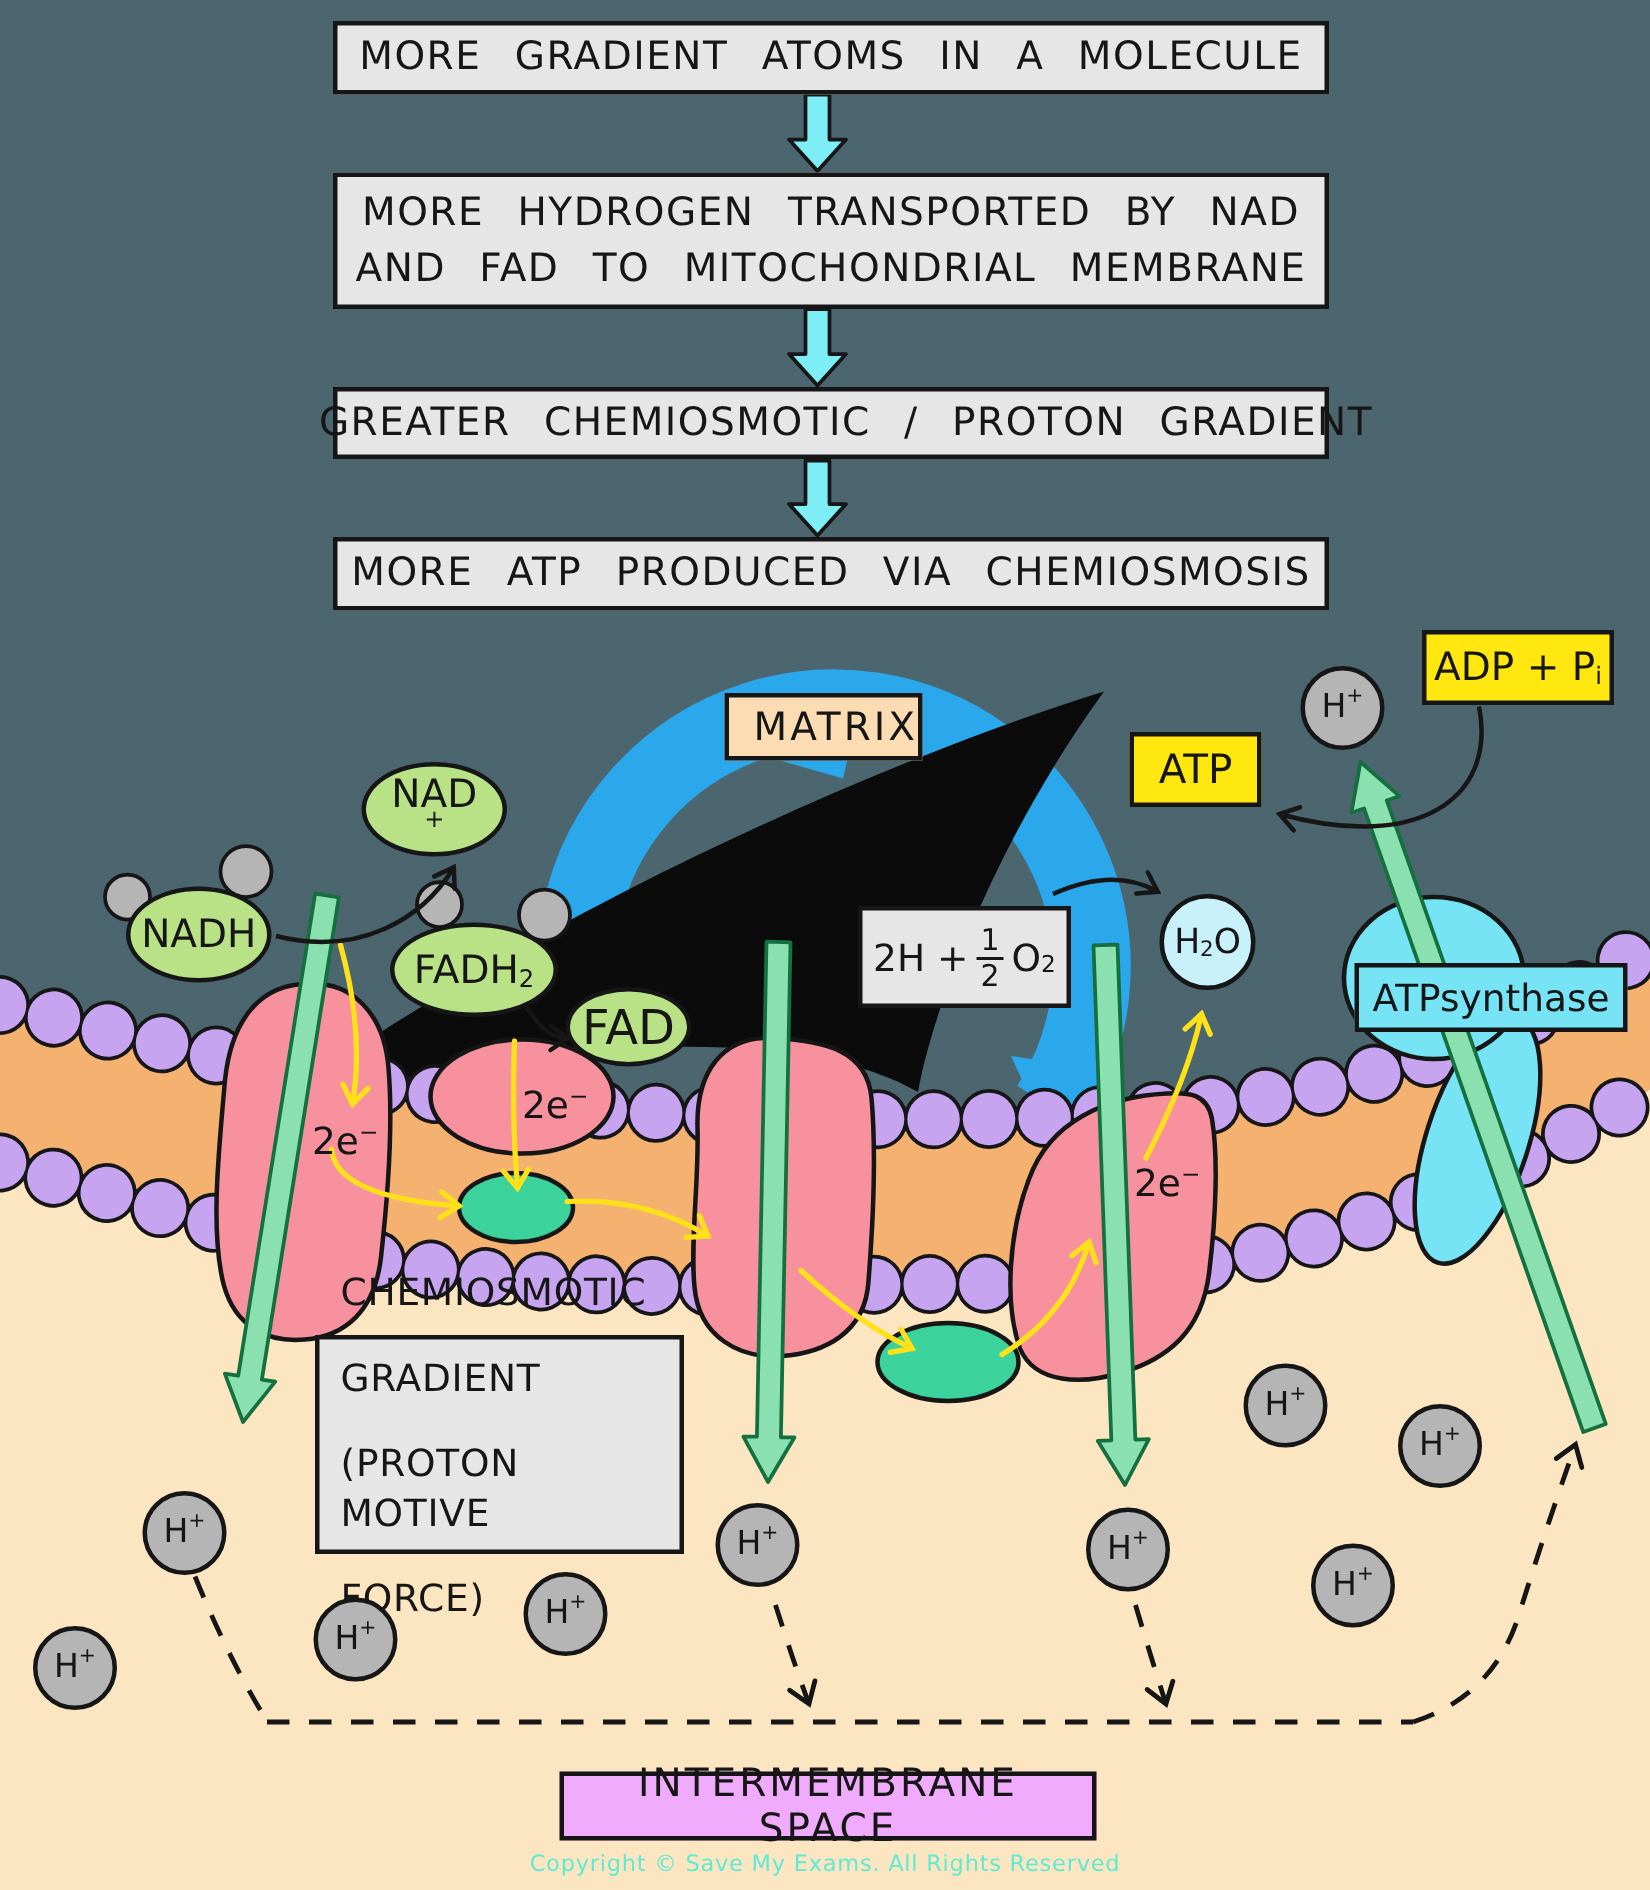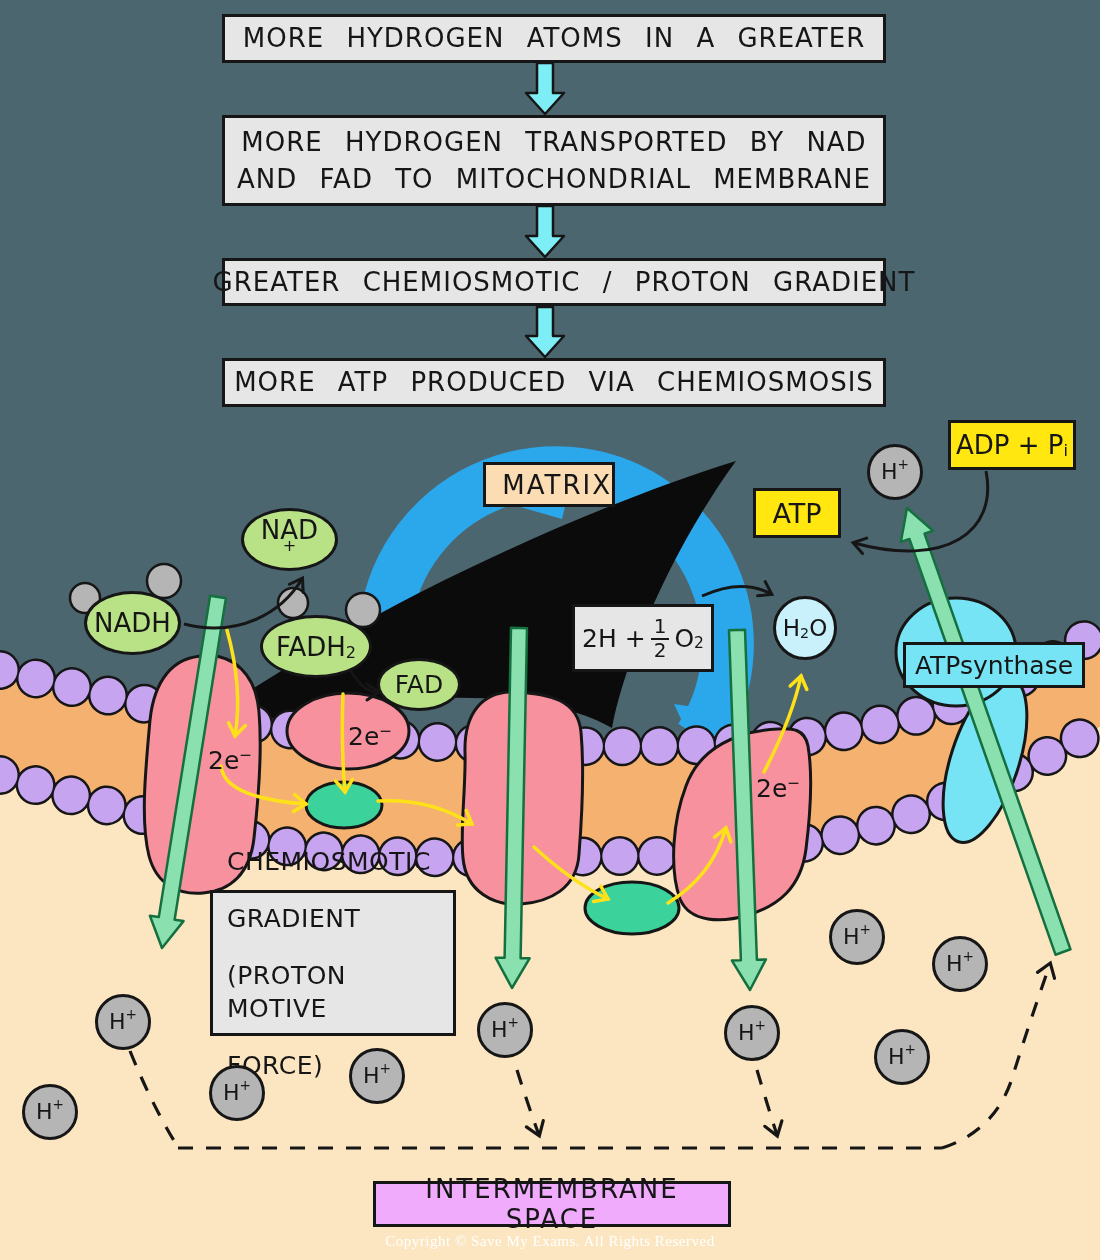--- a/index.html
+++ b/index.html
@@ -15,21 +15,21 @@
   .ybox{background:#ffe70f;border:3px solid #161616;font-size:27px;}
   .oval{border:3px solid #161616;border-radius:50%;background:#b9e287;font-size:26px;}
   .hplus{width:56px;height:56px;border:3px solid #161616;border-radius:50%;background:#b5b5b5;
          font-size:22px;line-height:1;}
   .sup{font-size:0.62em;position:relative;top:-0.55em;}
   .sub{font-size:0.62em;position:relative;top:0.35em;}
   .twoe{font-size:25px;z-index:3;position:absolute;}
   .frac{display:inline-flex;flex-direction:column;align-items:center;line-height:1.05;font-size:20px;margin:0 5px;}
   .ftop{border-bottom:2.5px solid #161616;padding:0 3px 1px;}
   .copyright{position:absolute;left:0;right:0;top:1233px;text-align:center;z-index:3;
-             font-size:15px;color:#ffffff;letter-spacing:0.5px;font-family:Liberation Serif, serif;}
+             font-size:15px;color:#5eead4;letter-spacing:0.5px;}
 </style>
 </head>
 <body>
 
 <div class="stage">
 
   <svg class="art" width="1100" height="1260" viewBox="0 0 1100 1260">
     <defs>
       <marker id="yhead" viewBox="-15 -15 30 30" refX="0" refY="0" markerWidth="30" markerHeight="30" markerUnits="userSpaceOnUse" orient="auto">
         <path d="M-12,-8.5 L0,0 L-12,8.5" fill="none" stroke="#ffe11a" stroke-width="3.5" stroke-linecap="round"></path>
@@ -114,21 +114,21 @@
     </g>
 
     <g fill="#7deef5" stroke="#161616" stroke-width="2.5" stroke-linejoin="round">
       <polygon points="537,63 553,63 553,93 564,93 545,114 526,93 537,93"></polygon>
       <polygon points="537,206 553,206 553,236 564,236 545,257 526,236 537,236"></polygon>
       <polygon points="537,307 553,307 553,336 564,336 545,357 526,336 537,336"></polygon>
     </g>
   </svg>
 
   <div class="fbox" style="top:14px;height:49px;">
-    <div>MORE HYDROGEN ATOMS IN A GREATER</div>
+    <div>MORE GRADIENT ATOMS IN A MOLECULE</div>
   </div>
   <div class="fbox" style="top:115px;height:91px;">
     <div>MORE HYDROGEN TRANSPORTED BY NAD</div>
     <div>AND FAD TO MITOCHONDRIAL MEMBRANE</div>
   </div>
   <div class="fbox" style="top:258px;height:48px;padding-left:20px;">
     <div>GREATER CHEMIOSMOTIC / PROTON GRADIENT</div>
   </div>
   <div class="fbox" style="top:358px;height:49px;">
     <div>MORE ATP PRODUCED VIA CHEMIOSMOSIS</div>
@@ -142,21 +142,21 @@
     <span>NADH</span>
   </div>
   <div class="lbl oval" style="left:241px;top:508px;width:97px;height:63px;flex-direction:column;">
     <span>NAD</span>
       <span class="sup">+</span>
   </div>
   <div class="lbl oval" style="left:260px;top:615px;width:112px;height:63px;">
     <span>FADH</span>
       <span class="sub">2</span>
   </div>
-  <div class="lbl oval" style="left:377px;top:658px;width:84px;height:53px;font-size:25px;">
+  <div class="lbl oval" style="left:377px;top:658px;width:84px;height:53px;font-size:32px;">
     <span>FAD</span>
   </div>
 
   <div class="lbl ybox" style="left:753px;top:488px;width:88px;height:50px;">
     <span>ATP</span>
   </div>
   <div class="lbl ybox" style="left:948px;top:420px;width:128px;height:50px;font-size:26px;">
     <span>ADP + P</span>
       <span class="sub">i</span>
   </div>

